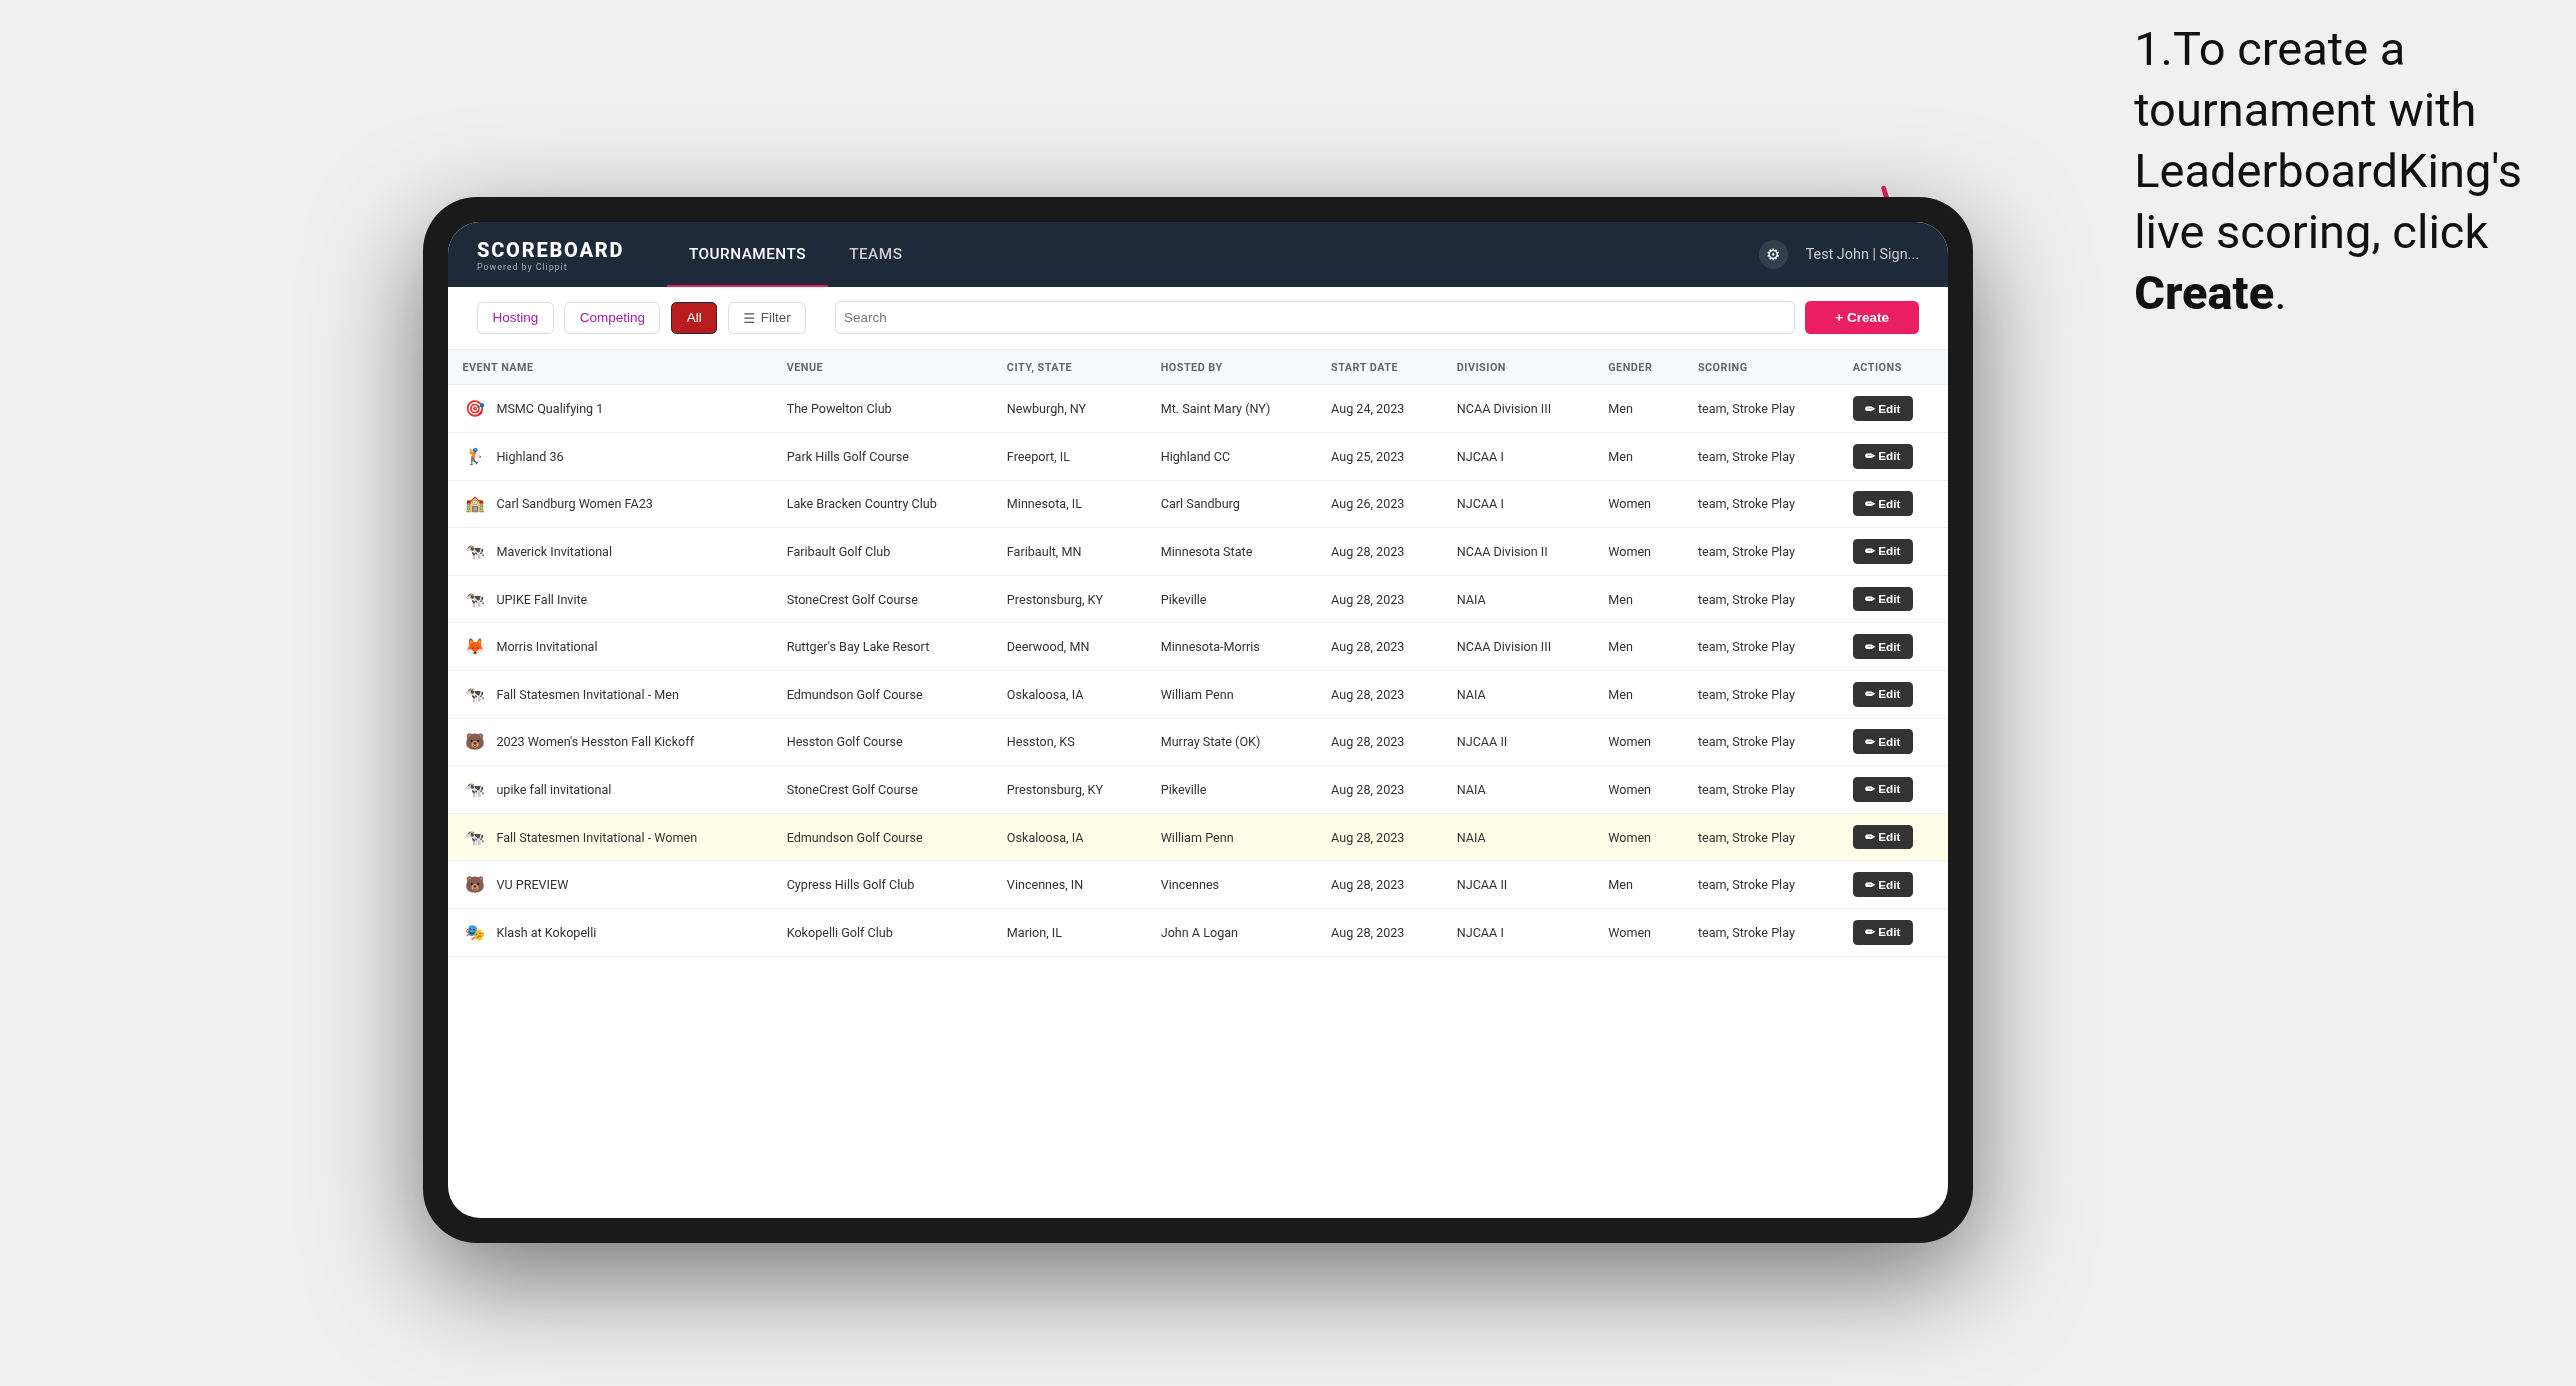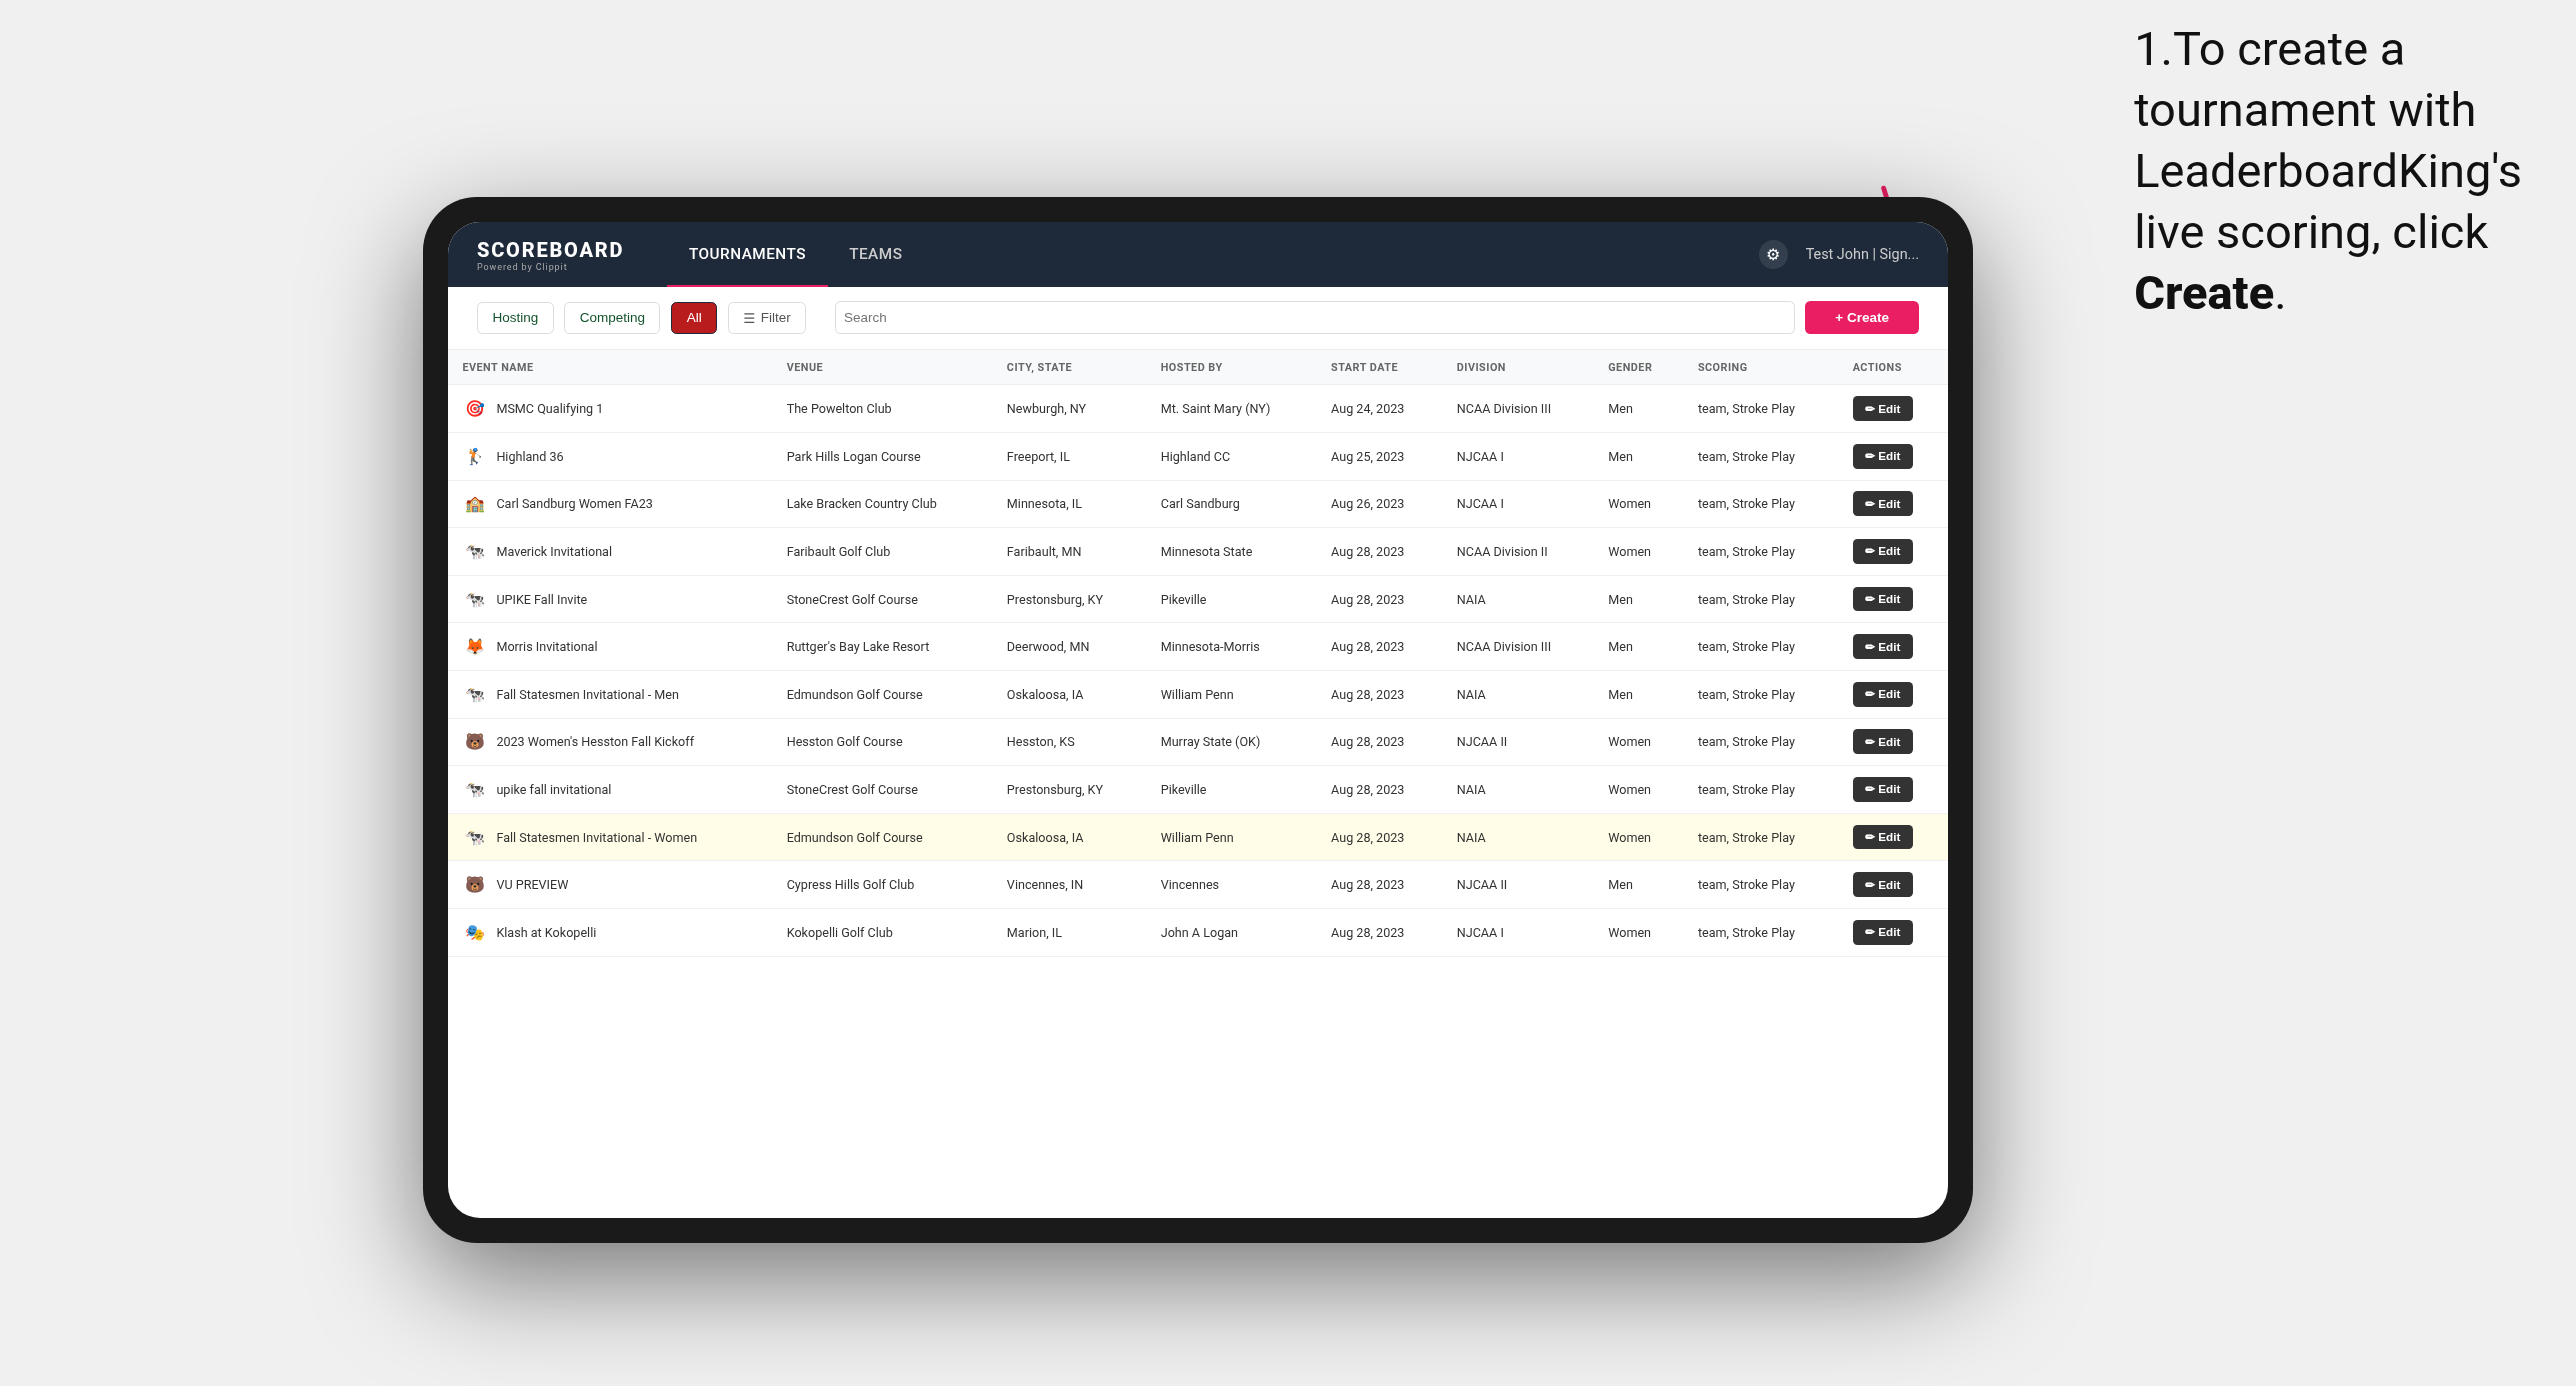--- a/index.html
+++ b/index.html
@@ -136,21 +136,21 @@
       border-bottom: 0.9px solid #eee;
       flex-shrink: 0;
     }
     .filter-btn {
       border: 0.9px solid #ddd;
       background: #fff;
       border-radius: 5.4px;
       padding: 7.2px 14.4px;
       font-size: 13.5px;
       cursor: pointer;
-      color: #14532d;
+      color: #a21caf;
     }
     .filter-btn.active {
       background: #b91c1c;
       color: #fff;
       border-color: #1e2a3a;
     }
     .filter-icon-btn {
       border: 0.9px solid #ddd;
       background: #fff;
       border-radius: 5.4px;
@@ -342,21 +342,21 @@
       <button class="edit-btn">✏ Edit</button>
     </td>
   </tr>
             <tr>
     <td>
       <div class="event-name-cell">
         <span class="event-icon">🏌️</span>
         <span>Highland 36</span>
       </div>
     </td>
-    <td>Park Hills Logan Course</td>
+    <td>Park Hills Golf Course</td>
     <td>Freeport, IL</td>
     <td>Highland CC</td>
     <td>Aug 25, 2023</td>
     <td>NJCAA I</td>
     <td>Men</td>
     <td>team, Stroke Play</td>
     <td>
       <button class="edit-btn">✏ Edit</button>
     </td>
   </tr>

